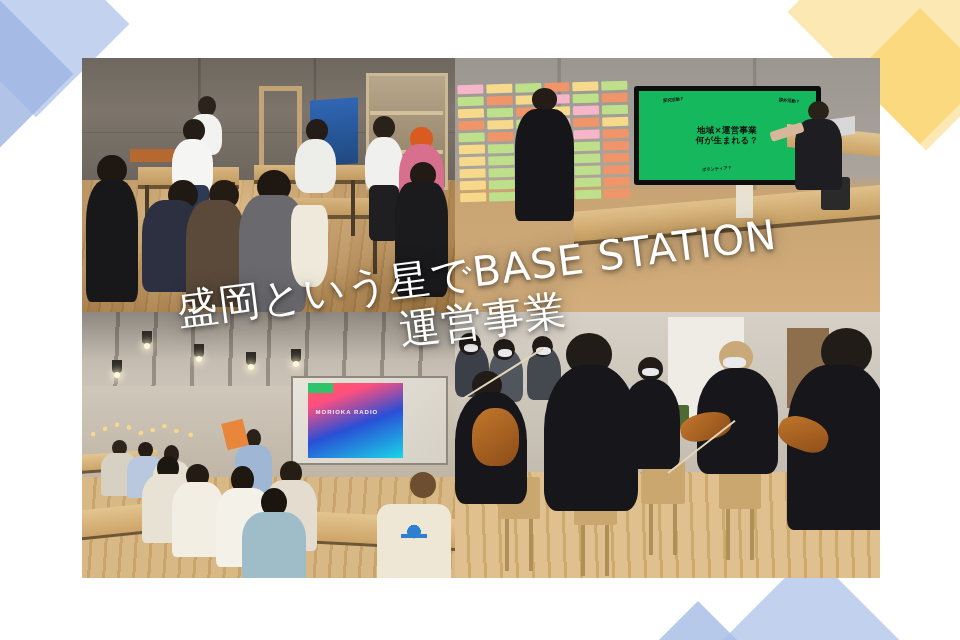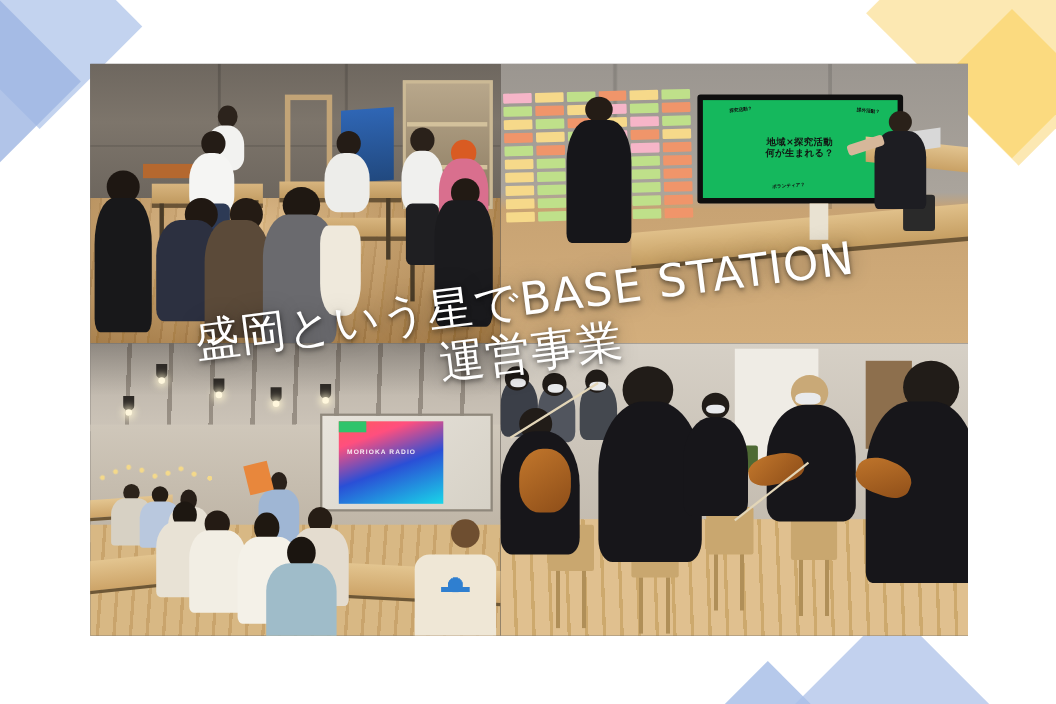--- a/index.html
+++ b/index.html
@@ -450,21 +450,21 @@
             <div class="note" style="background:#f6d98a"></div>
           <div class="note" style="background:#bfe08a"></div>
             <div class="note" style="background:#f0956a"></div>
         </div>
 
         <div class="monitor">
           <div class="screen">
             <div class="bubble b1">探究活動？</div>
             <div class="bubble b2">課外活動？</div>
             <div class="maintext">
-              <div>地域×探究活動</div>
+              <div>地域×運営事業</div>
               <div>何が生まれる？</div>
             </div>
             <div class="bubble b3">ボランティア？</div>
           </div>
         </div>
 
         <div class="sidetable"></div>
         <div class="laptop"></div>
         <div class="bigtable"></div>
         <div class="speaker"></div>

